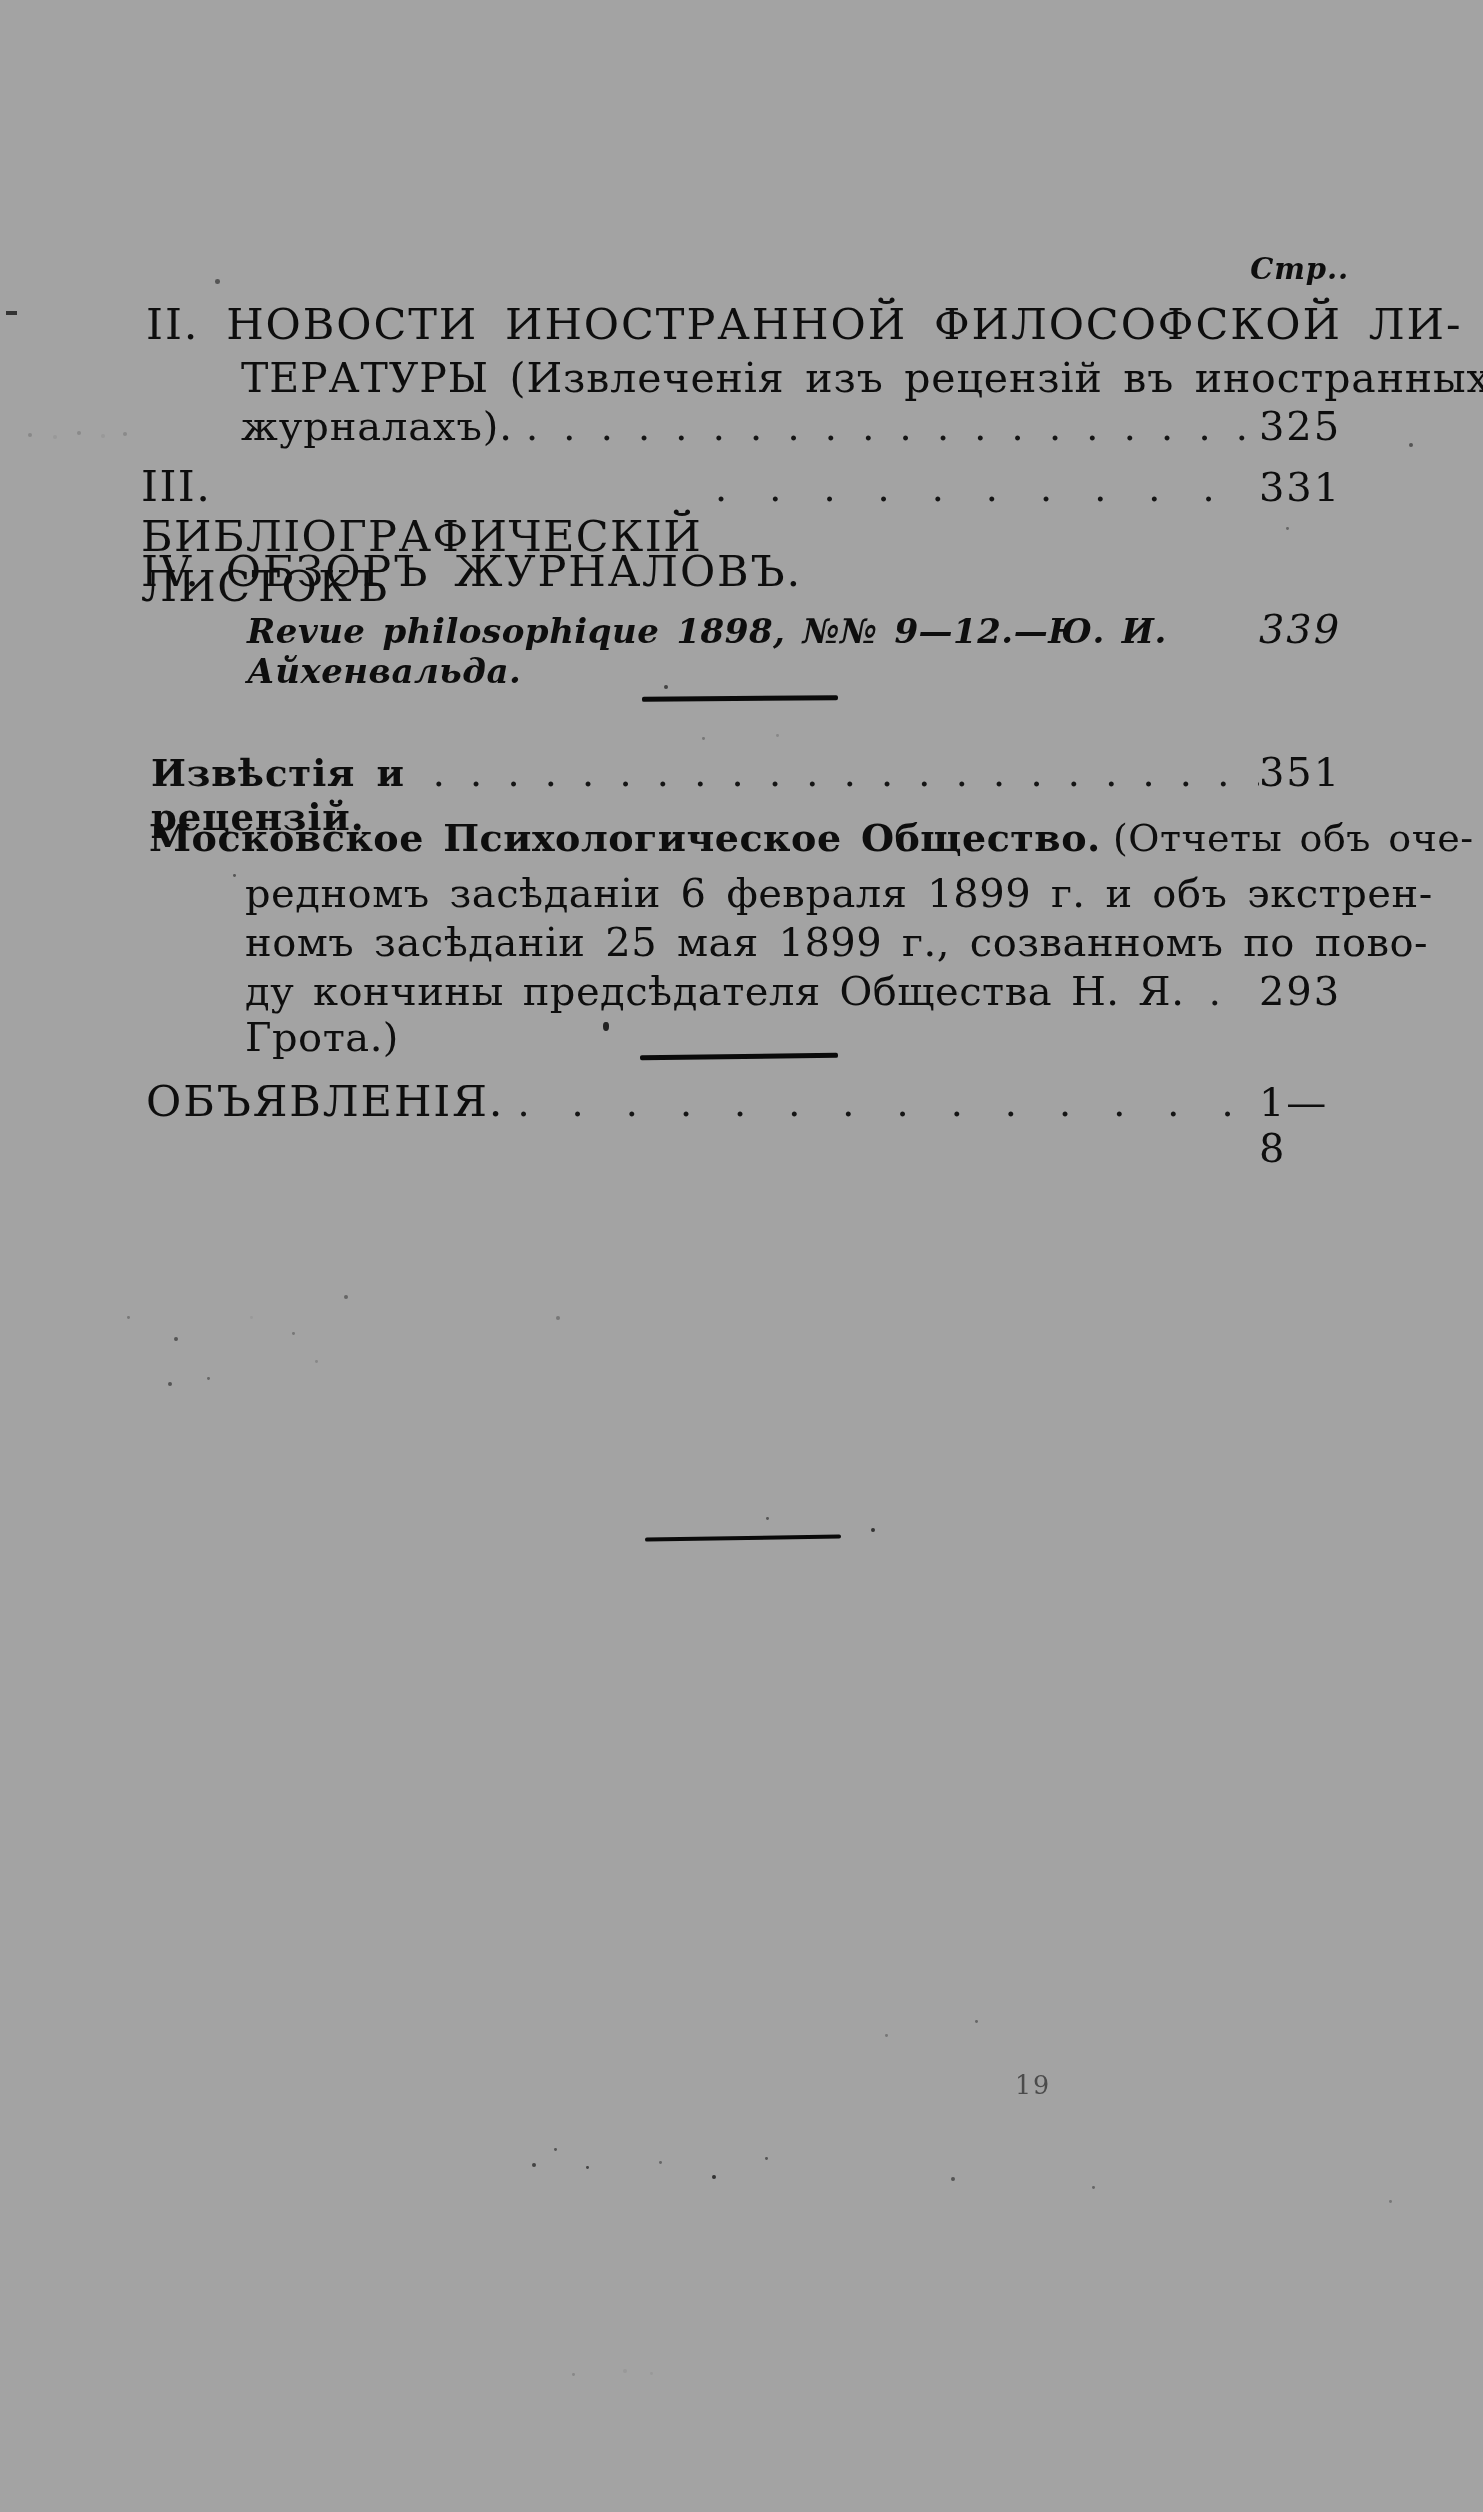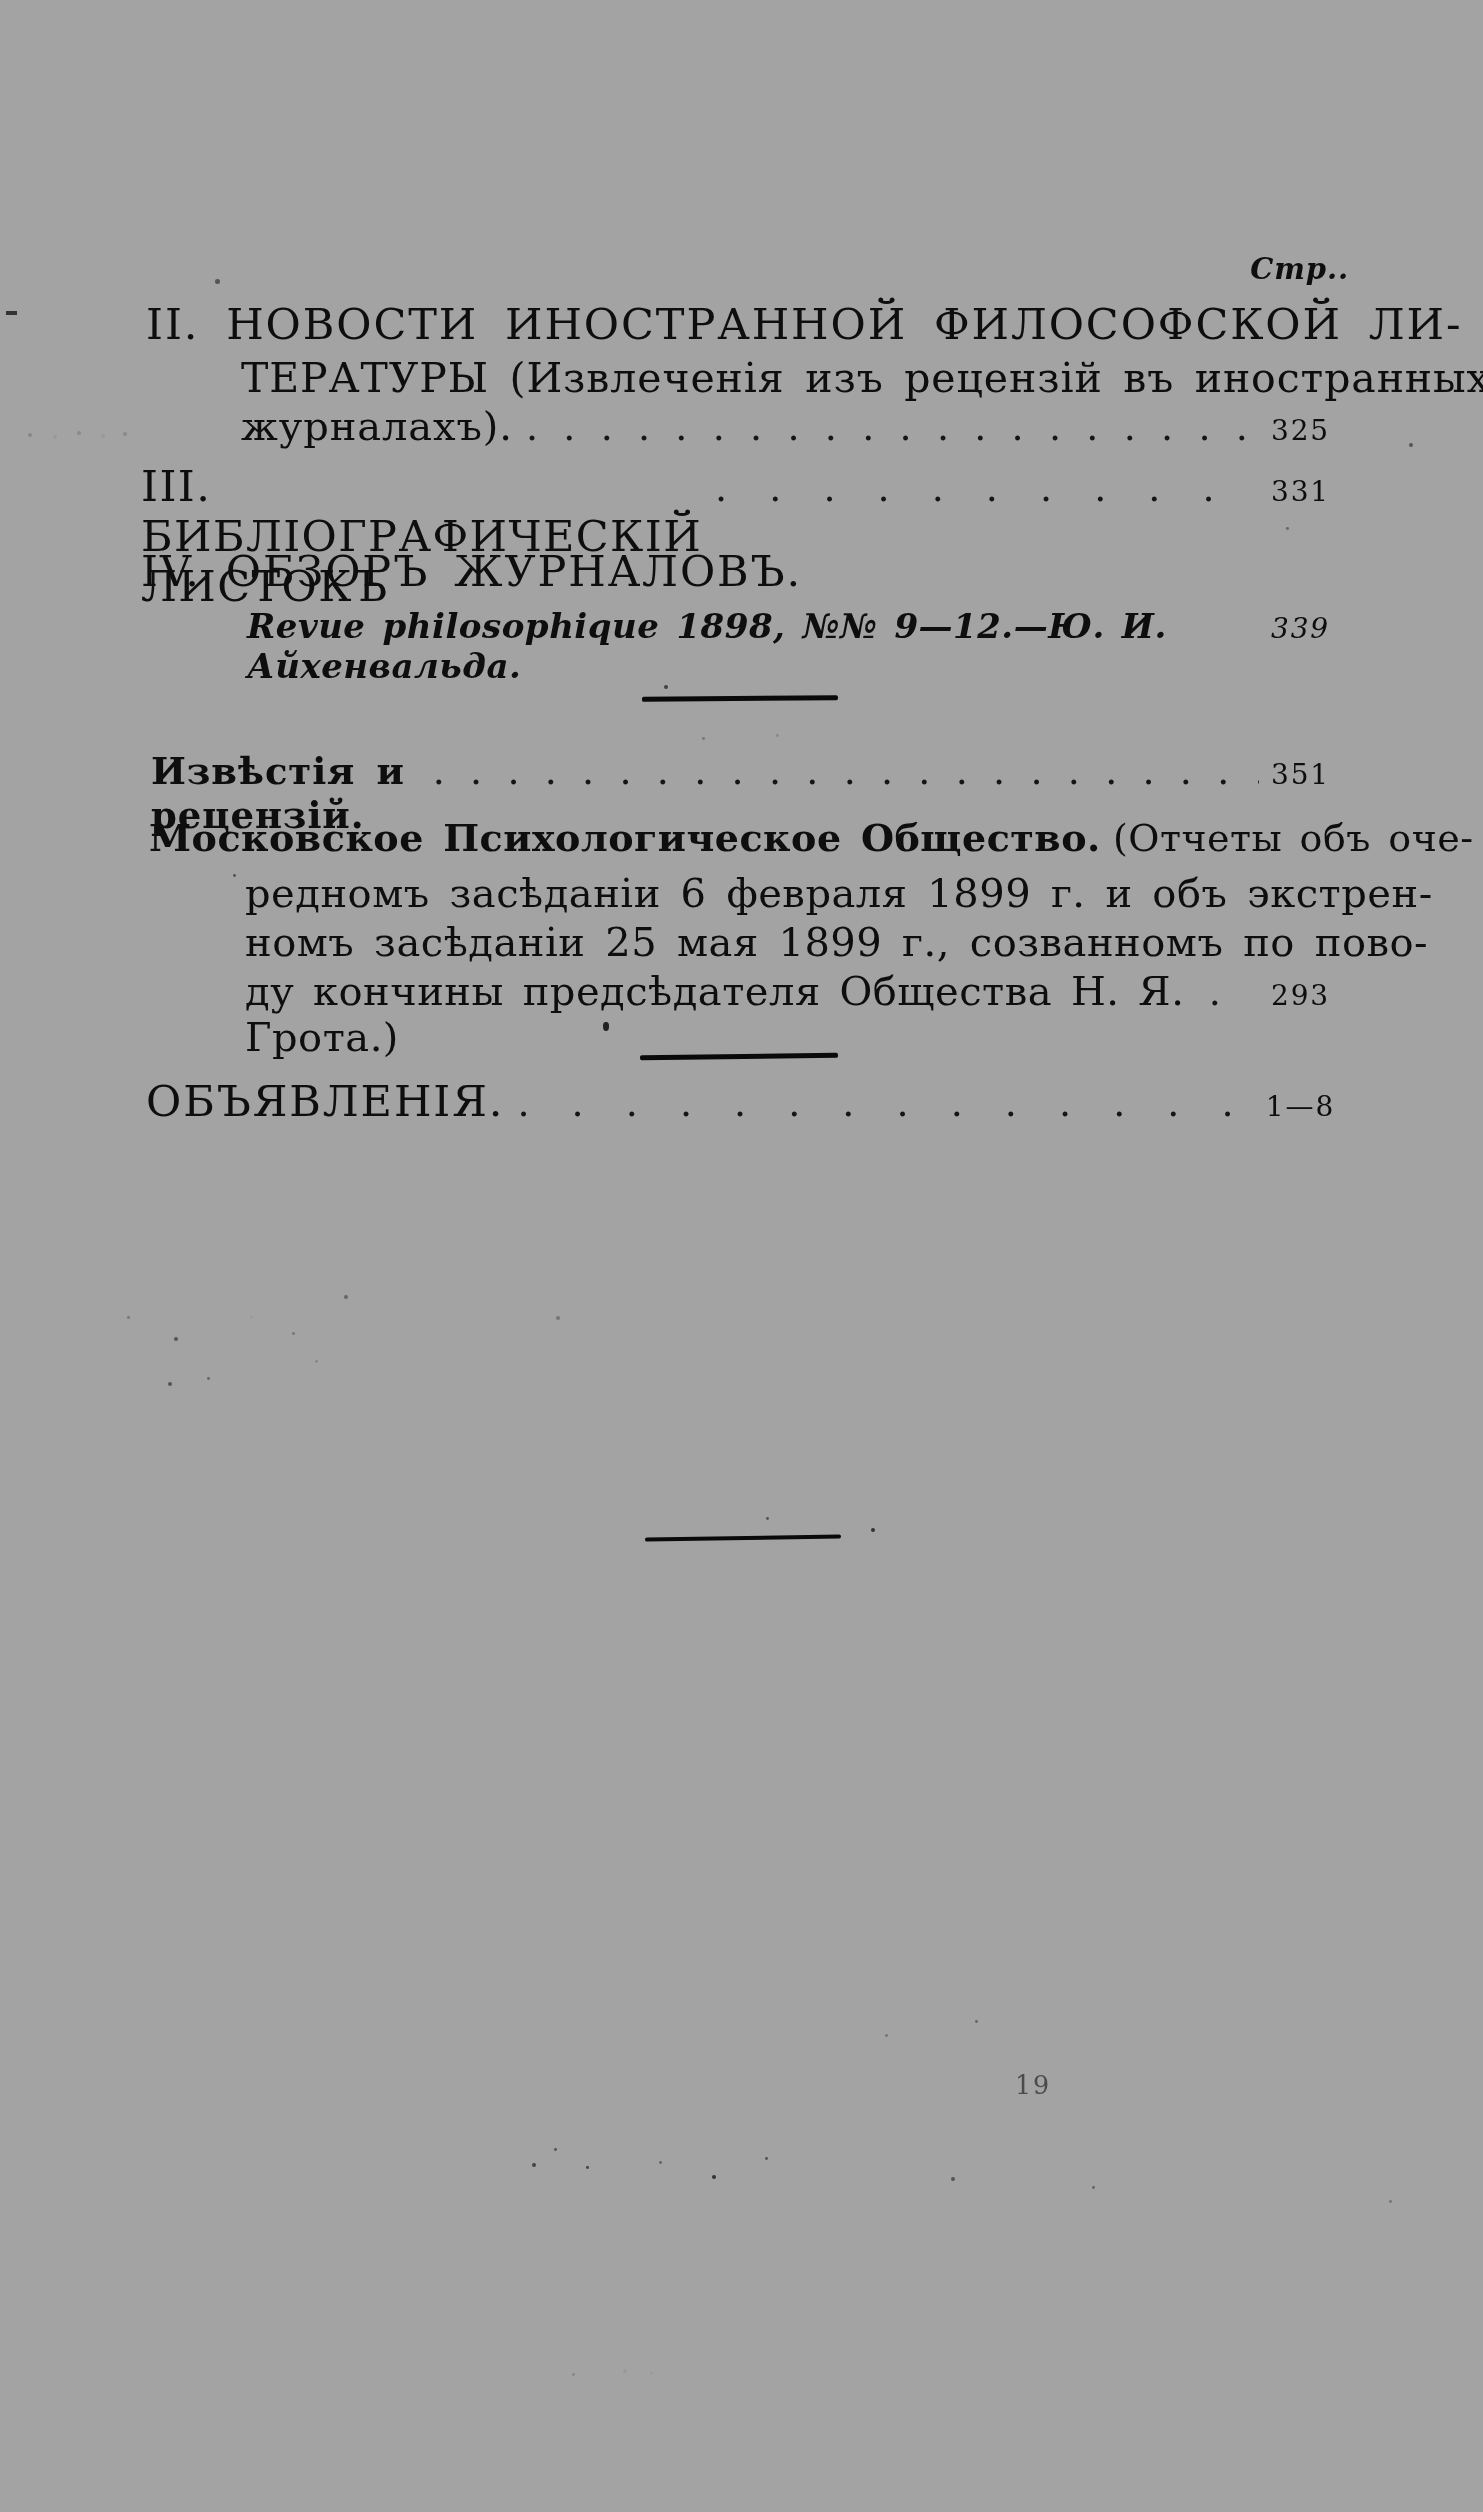--- a/index.html
+++ b/index.html
@@ -40,21 +40,21 @@
   .t-mosk4 { font-size:40px; letter-spacing:0.5px; word-spacing:5.6px; }
 
   .r-obyav { left:146px; top:1076px; width:1196px; }
   .t-obyav { font-size:43px; letter-spacing:1.9px; }
 
   .leader { flex:1 1 auto; overflow:hidden; white-space:nowrap;
             font-size:38px; letter-spacing:6.6px; padding:0 15px 0 13px; color:#151515; }
   .leader.sparse { letter-spacing:15px; }
   .leader.one { text-align:right; padding-right:40px; letter-spacing:0; }
   .spacer { flex:1 1 auto; }
-  .pagenum { font-size:28px; min-width:83px; text-align:center; letter-spacing:1.9px; }
+  .pagenum { font-size:40px; min-width:83px; text-align:left; letter-spacing:1.9px; }
 
   .rule { position:absolute; background:#0a0a0a; border-radius:1.9px; }
   .rule-1 { left:642px; top:696px; width:196px; height:4.7px; transform:rotate(-0.5deg); }
   .rule-2 { left:640px; top:1054px; width:198px; height:4.7px; transform:rotate(-0.7deg); }
   .rule-3 { left:645px; top:1536px; width:196px; height:3.8px; transform:rotate(-0.9deg); }
 
   .sig-mark { left:1015px; top:2070px; font-size:25.4px; color:#4b4b4b;
               letter-spacing:1.9px; filter:blur(0.6px); }
 
   .speck { position:absolute; background:#555; border-radius:50%; }

